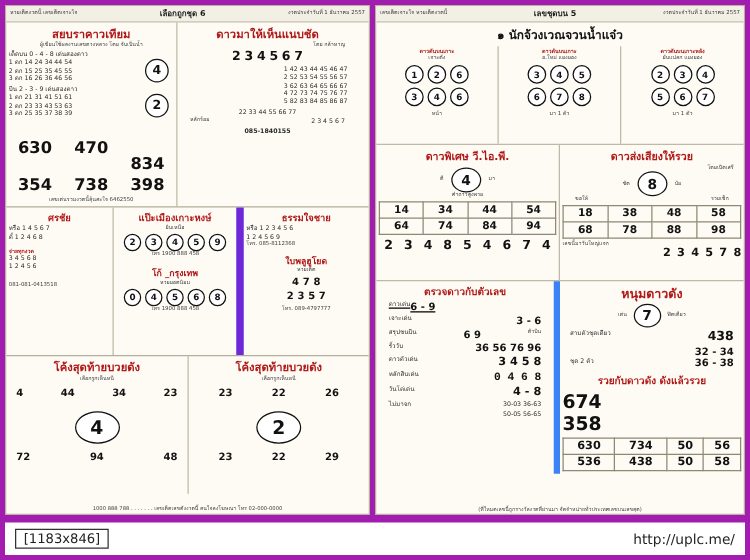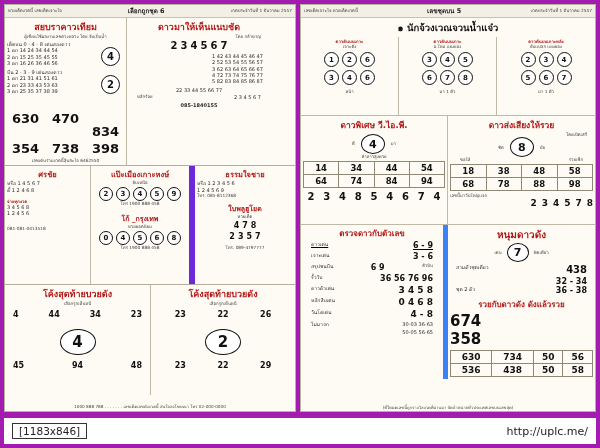--- a/index.html
+++ b/index.html
@@ -33,21 +33,21 @@
 
   <div class="sheet" id="left">
     <div class="hdr">
       <span class="xs">หวยเด็ดงวดนี้ เลขเด็ดเจาะใจ</span>
       <span class="mid">เลือกถูกชุด 6</span>
       <span class="xs">งวดประจำวันที่ 1 ธันวาคม 2557</span>
     </div>
 
     <div style="display:flex;">
 
-      <div style="width:122px;border-right:1px solid #c0b9a7;box-sizing:border-box;padding:2px;">
+      <div style="width:137px;border-right:1px solid #c0b9a7;box-sizing:border-box;padding:2px;">
         <div class="redtitle" style="font-size:9px;">สยบราคาวเทียม</div>
         <div class="xs" style="text-align:center;">ผู้เขียนใช้ผลงานเลขดวงหลวง  โดย จับเปิ่นน้ำ</div>
         <div style="position:relative;margin-top:2px;">
           <div class="sm">เด็ดบน 0 - 4 - 8  เด่นสองตาว</div>
           <div class="sm">1 ตก 14 24 34 44 54</div>
           <div class="sm">2 ตก 15 25 35 45 55</div>
           <div class="sm">3 ตก 16 26 36 46 56</div>
           <div class="circle" style="position:absolute;right:4px;top:6px;width:17px;height:17px;font-size:10px;">4</div>
         </div>
         <div style="position:relative;margin-top:3px;">
@@ -164,21 +164,21 @@
         <div style="display:flex;justify-content:space-between;padding:4px 6px 0 6px;">
           <span class="big" style="font-size:8px;">4</span>
           <span class="big" style="font-size:8px;">44</span>
           <span class="big" style="font-size:8px;">34</span>
           <span class="big" style="font-size:8px;">23</span>
         </div>
         <div style="text-align:center;margin-top:10px;">
           <span class="ellipse" style="width:34px;height:24px;font-size:15px;">4</span>
         </div>
         <div style="display:flex;justify-content:space-between;padding:6px 6px 0 6px;">
-          <span class="big" style="font-size:8px;">45</span>
+          <span class="big" style="font-size:8px;">72</span>
           <span class="big" style="font-size:8px;">94</span>
           <span class="big" style="font-size:8px;">48</span>
         </div>
       </div>
       <div style="width:144px;box-sizing:border-box;padding:2px;">
         <div class="redtitle" style="font-size:9px;">โค้งสุดท้ายบวยดัง</div>
         <div class="xs" style="text-align:center;">เลือกรูกเห็นหนี</div>
         <div style="display:flex;justify-content:space-around;padding:4px 6px 0 6px;">
           <span class="big" style="font-size:8px;">23</span>
           <span class="big" style="font-size:8px;">22</span>
@@ -333,21 +333,21 @@
           <span class="big" style="font-size:9px;">5</span>
           <span class="big" style="font-size:9px;">7</span>
           <span class="big" style="font-size:9px;">8</span>
         </div>
       </div>
     </div>
 
     <div style="display:flex;height:auto;">
       <div style="width:147px;border-right:5px solid #3b82f6;box-sizing:border-box;padding:2px;">
         <div class="redtitle" style="font-size:8px;">ตรวจดาวกับตัวเลข</div>
-        <div style="display:flex;justify-content:space-between;padding:1px 8px;text-decoration:underline;">
+        <div style="display:flex;padding:1px 8px;text-decoration:underline;">
           <span class="sm">ตาวเด่น</span>
           <span class="big" style="font-size:8px;">6 - 9</span>
         </div>
         <div style="display:flex;justify-content:space-between;padding:1px 8px;">
           <span class="sm">เจาะเด่น</span>
           <span class="big" style="font-size:8px;">3 - 6</span>
         </div>
         <div style="display:flex;justify-content:space-between;padding:1px 8px;">
           <span class="sm">สรุปชนบิน</span>
           <span class="big" style="font-size:8px;">6  9</span>
@@ -356,21 +356,21 @@
         <div style="display:flex;justify-content:space-between;padding:1px 8px;">
           <span class="sm">รั้ววับ</span>
           <span class="big" style="font-size:8px;">36 56 76 96</span>
         </div>
         <div style="display:flex;justify-content:space-between;padding:1px 8px;">
           <span class="sm">ตาวตัวเด่น</span>
           <span class="big" style="font-size:9px;">3 4 5 8</span>
         </div>
         <div style="display:flex;justify-content:space-between;padding:1px 8px;">
           <span class="sm">หลักสิบเด่น</span>
-          <span class="big" style="font-size:9px;">0 4 6 8</span>
+          <span class="big" style="font-size:9px;font-family:Liberation Mono, monospace;">0 4 6 8</span>
         </div>
         <div style="display:flex;justify-content:space-between;padding:1px 8px;">
           <span class="sm">วันโต่เด่น</span>
           <span class="big" style="font-size:9px;">4 - 8</span>
         </div>
         <div style="display:flex;justify-content:space-between;padding:1px 8px;">
           <span class="sm">ไม่มาจก</span>
           <span class="sm">30-03   36-63</span>
         </div>
         <div style="display:flex;justify-content:flex-end;padding:1px 8px;">

